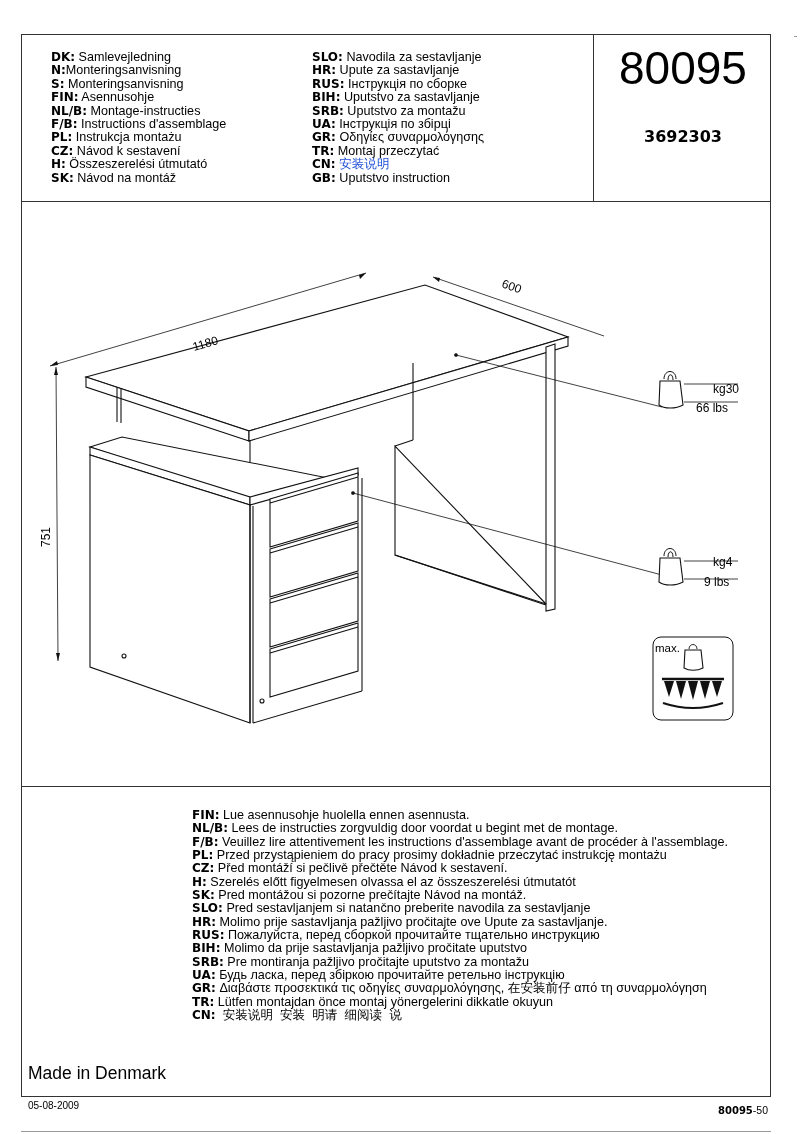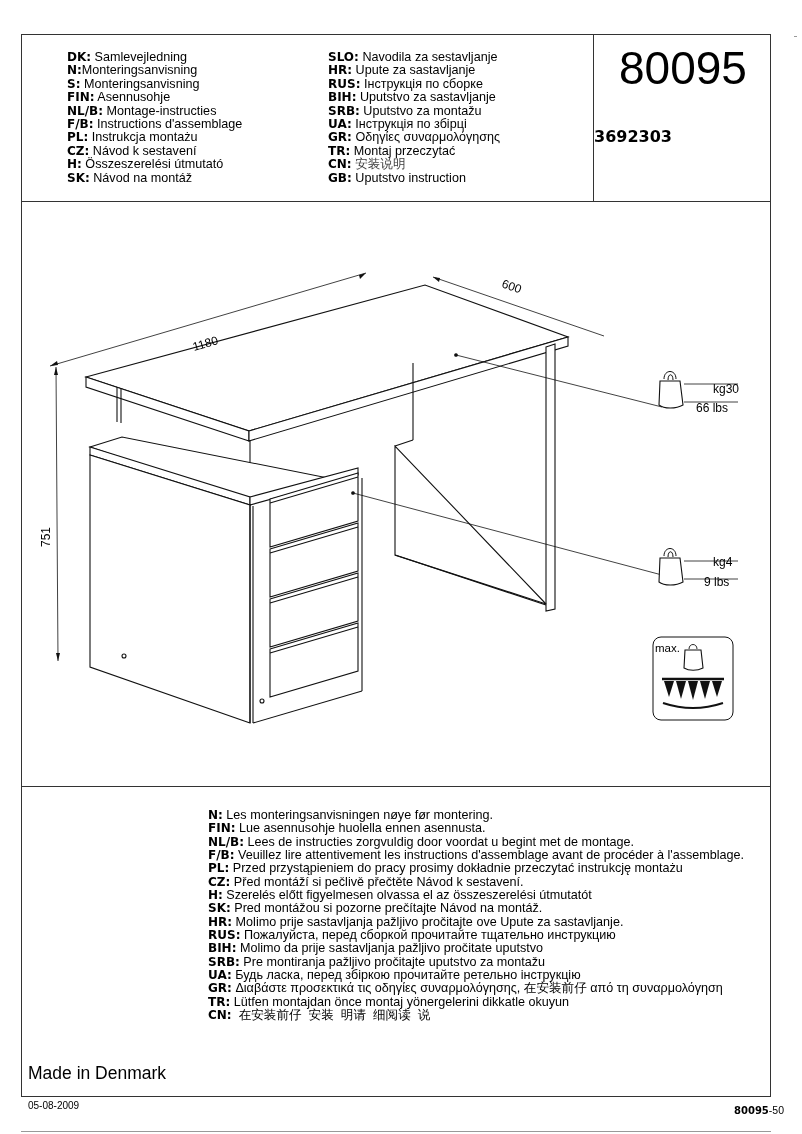--- a/index.html
+++ b/index.html
@@ -1,29 +1,29 @@
 <!DOCTYPE html>
 <html><head>
 <meta charset="utf-8">
 <style>
   html, body { margin:0; padding:0; background:#ffffff; }
   body { width:802px; height:1134px; position:relative; overflow:hidden; font-family:"Liberation Sans", sans-serif; color:#000; }
   .frame { position:absolute; left:21px; top:34px; width:750px; height:1063px; border:1px solid #333; box-sizing:border-box; }
   .hline { position:absolute; left:0; right:0; height:0; border-top:1px solid #333; }
   .vline { position:absolute; top:0; width:0; border-left:1px solid #333; }
   .lang-list { position:absolute; font-size:12.6px; line-height:13.4px; }
-  .lang-row { white-space:nowrap;margin-left:16px; }
+  .lang-row { white-space:nowrap; }
   .code { font-weight:bold; font-family:"DejaVu Sans", sans-serif; font-size:12px; }
   .model { position:absolute; left:572px; top:8px; width:178px; text-align:center; font-size:46px; line-height:50px; }
-  .article { position:absolute; left:572px; top:92px; width:178px; text-align:left; font-size:16px; font-weight:bold; font-family:"DejaVu Sans", sans-serif; }
+  .article { position:absolute; left:572px; top:92px; width:178px; text-align:center; font-size:16px; font-weight:bold; font-family:"DejaVu Sans", sans-serif; }
   .diagram { position:absolute; left:0; top:166px; width:748px; height:585px; }
   .notes { position:absolute; left:170px; top:774px; font-size:12.6px; line-height:13.35px; }
   .made { position:absolute; left:6px; top:1028px; font-size:17.5px; }
   .date { position:absolute; left:6px; top:1049px; font-size:10px;margin-top:16px; }
-  .pageref { position:absolute; right:18px; top:1104px; font-size:10.5px;padding-left:44px; }
+  .pageref { position:absolute; right:34px; top:1104px; font-size:10.5px;padding-left:44px; }
   .pageref b { font-family:"DejaVu Sans", sans-serif; font-size:10px; }
   .footer-line { position:absolute; left:21px; top:1131px; width:750px; border-top:1px solid #999; }
   .corner-mark { position:absolute; left:794px; top:36px; width:3px; height:1px; background:#999; }
   svg text { font-family:"Liberation Sans", sans-serif; }
 </style>
 </head>
 <body>
 
 <div class="corner-mark"></div>
 
@@ -48,21 +48,21 @@
 
   <div class="lang-list" style="left:290px; top:16px;">
     <div class="lang-row"><span class="code">SLO:</span> <span>Navodila za sestavljanje</span></div>
     <div class="lang-row"><span class="code">HR:</span> <span>Upute za sastavljanje</span></div>
     <div class="lang-row"><span class="code">RUS:</span> <span>Інструкція по сборке</span></div>
     <div class="lang-row"><span class="code">BIH:</span> <span>Uputstvo za sastavljanje</span></div>
     <div class="lang-row"><span class="code">SRB:</span> <span>Uputstvo za montažu</span></div>
     <div class="lang-row"><span class="code">UA:</span> <span>Інструкція по збірці</span></div>
     <div class="lang-row"><span class="code">GR:</span> <span>Οδηγίες συναρμολόγησης</span></div>
     <div class="lang-row"><span class="code">TR:</span> <span>Montaj przeczytać</span></div>
-    <div class="lang-row"><span class="code">CN:</span> <span style="color:#404040;">安装说明</span></div>
+    <div class="lang-row"><span class="code">CN:</span> <span style="color:#1d4ed8;">安装说明</span></div>
     <div class="lang-row"><span class="code">GB:</span> <span>Uputstvo instruction</span></div>
   </div>
 
   <div class="model">80095</div>
   <div class="article">3692303</div>
 
   <svg class="diagram" viewBox="0 0 748 585" width="748" height="585">
     <g stroke="#111" stroke-width="1.1" fill="none">
 
       <line x1="28" y1="165" x2="344" y2="72" stroke-width="0.8"></line>
@@ -155,36 +155,36 @@
     <text x="479" y="86" font-size="12" transform="rotate(19 479 86)">600</text>
     <text x="28" y="346" font-size="12" transform="rotate(-90 28 346)">751</text>
     <text x="691" y="192" font-size="12">kg30</text>
     <text x="674" y="211" font-size="12">66 lbs</text>
     <text x="691" y="365" font-size="12">kg4</text>
     <text x="682" y="385" font-size="12">9 lbs</text>
     <text x="633" y="451" font-size="11.5">max.</text>
   </svg>
 
   <div class="notes">
-    <div class="lang-row"><span class="code">N:</span> <span>Les monteringsanvisningen nøye før montering.</span></div>
     <div class="lang-row"><span class="code">FIN:</span>  <span>Lue asennusohje huolella ennen asennusta.</span></div>
     <div class="lang-row"><span class="code">NL/B:</span>  <span>Lees de instructies zorgvuldig door voordat u begint met de montage.</span></div>
     <div class="lang-row"><span class="code">F/B:</span>  <span>Veuillez lire attentivement les instructions d'assemblage avant de procéder à l'assemblage.</span></div>
     <div class="lang-row"><span class="code">PL:</span>  <span>Przed przystąpieniem do pracy prosimy dokładnie przeczytać instrukcję montażu</span></div>
     <div class="lang-row"><span class="code">CZ:</span>  <span>Před montáží si pečlivě přečtěte Návod k sestavení.</span></div>
     <div class="lang-row"><span class="code">H:</span> <span>Szerelés előtt figyelmesen olvassa el az összeszerelési útmutatót</span></div>
     <div class="lang-row"><span class="code">SK:</span>  <span>Pred montážou si pozorne prečítajte Návod na montáž.</span></div>
+    <div class="lang-row"><span class="code">SLO:</span>  <span>Pred sestavljanjem si natančno preberite navodila za sestavljanje</span></div>
     <div class="lang-row"><span class="code">HR:</span>  <span>Molimo prije sastavljanja pažljivo pročitajte ove Upute za sastavljanje.</span></div>
     <div class="lang-row"><span class="code">RUS:</span>  <span>Пожалуйста, перед сборкой прочитайте тщательно инструкцию</span></div>
     <div class="lang-row"><span class="code">BIH:</span>  <span>Molimo da prije sastavljanja pažljivo pročitate uputstvo</span></div>
     <div class="lang-row"><span class="code">SRB:</span>  <span>Pre montiranja pažljivo pročitajte uputstvo za montažu</span></div>
     <div class="lang-row"><span class="code">UA:</span>  <span>Будь ласка, перед збіркою прочитайте ретельно інструкцію</span></div>
     <div class="lang-row"><span class="code">GR:</span>  <span>Διαβάστε προσεκτικά τις οδηγίες συναρμολόγησης, 在安装前仔 από τη συναρμολόγηση</span></div>
     <div class="lang-row"><span class="code">TR:</span>  <span>Lütfen montajdan önce montaj yönergelerini dikkatle okuyun</span></div>
-    <div class="lang-row" style="white-space:pre;"><span class="code">CN:</span><span style="white-space:pre;">  在安装前仔  安装  明请  细阅读  说</span></div>
+    <div class="lang-row" style="white-space:pre;"><span class="code">CN:</span><span style="white-space:pre;">  安装说明  安装  明请  细阅读  说</span></div>
   </div>
 
   <div class="made">Made in Denmark</div>
   <div class="date">05-08-2009</div>
 </div>
 
 <div class="pageref"><b>80095</b><span>-50</span></div>
 <div class="footer-line"></div>
 
 </body></html>

